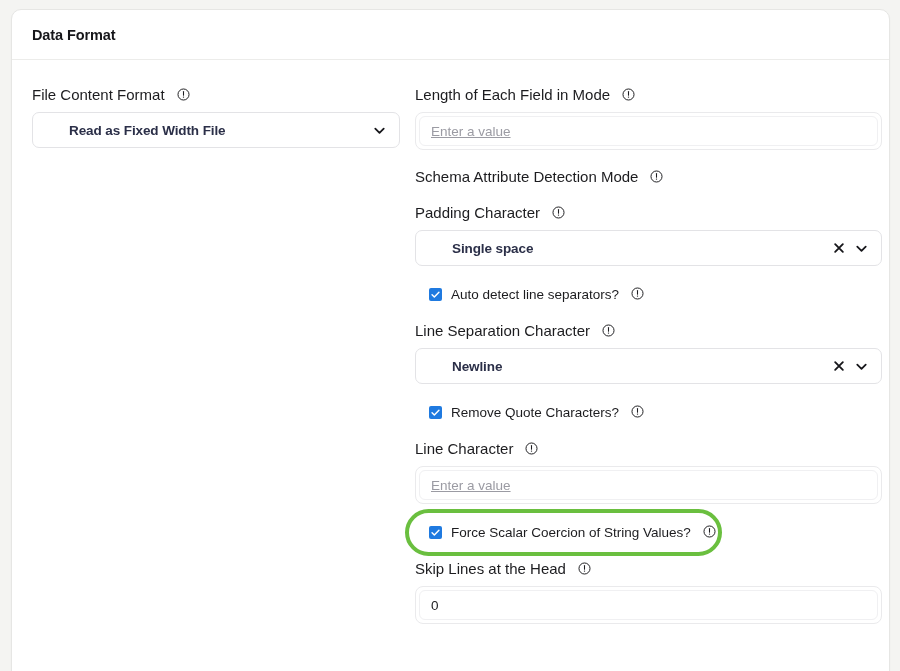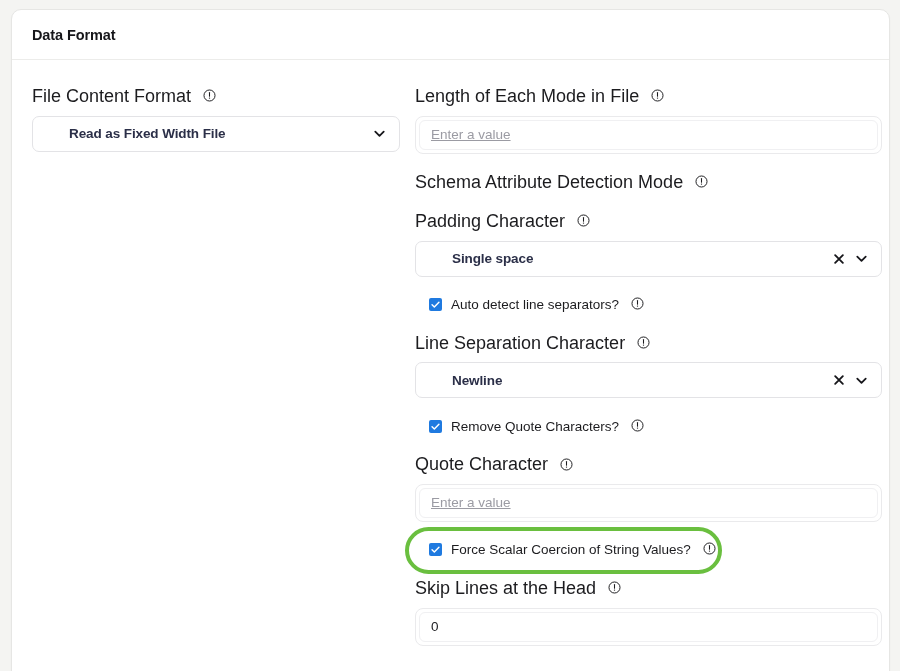--- a/index.html
+++ b/index.html
@@ -45,21 +45,21 @@
   }
   .col-left { width: 368px; flex: 0 0 368px; }
   .col-right { width: 467px; flex: 0 0 467px; margin-left: 15px; }
 
   .field { margin-bottom: 18px; }
 
   .flabel {
     display: flex;
     align-items: center;
     gap: 12px;
-    font-size: 18px;
+    font-size: 15px;
     color: #1c1c1f;
     margin-bottom: 8px;
     line-height: 1.2;
     white-space: nowrap;
   }
 
   
   .info-icon {
     width: 13px; height: 13px;
     flex: 0 0 13px;
@@ -205,21 +205,21 @@
             </span>
           </div>
         </div>
 
       </div>
 
       <div class="col-right">
 
         <div class="field">
           <div class="flabel">
-            <span>Length of Each Mode in File</span>
+            <span>Length of Each Field in Mode</span>
             <span class="info-icon">
               <svg viewBox="0 0 16 16">
                   <circle cx="8" cy="8" r="6.8" fill="none" stroke="#1c1c1f" stroke-width="1.2"></circle>
                   <line x1="8" y1="4.3" x2="8" y2="9" stroke="#1c1c1f" stroke-width="1.3" stroke-linecap="round"></line>
                   <circle cx="8" cy="11.2" r="0.85" fill="#1c1c1f"></circle>
                 </svg>
             </span>
           </div>
           <div class="input-wrap">
             <div class="input-inner">
@@ -324,21 +324,21 @@
                   <circle cx="8" cy="8" r="6.8" fill="none" stroke="#1c1c1f" stroke-width="1.2"></circle>
                   <line x1="8" y1="4.3" x2="8" y2="9" stroke="#1c1c1f" stroke-width="1.3" stroke-linecap="round"></line>
                   <circle cx="8" cy="11.2" r="0.85" fill="#1c1c1f"></circle>
                 </svg>
             </span>
           </span>
         </div>
 
         <div class="field">
           <div class="flabel">
-            <span>Quote Character</span>
+            <span>Line Character</span>
             <span class="info-icon">
               <svg viewBox="0 0 16 16">
                   <circle cx="8" cy="8" r="6.8" fill="none" stroke="#1c1c1f" stroke-width="1.2"></circle>
                   <line x1="8" y1="4.3" x2="8" y2="9" stroke="#1c1c1f" stroke-width="1.3" stroke-linecap="round"></line>
                   <circle cx="8" cy="11.2" r="0.85" fill="#1c1c1f"></circle>
                 </svg>
             </span>
           </div>
           <div class="input-wrap">
             <div class="input-inner">

